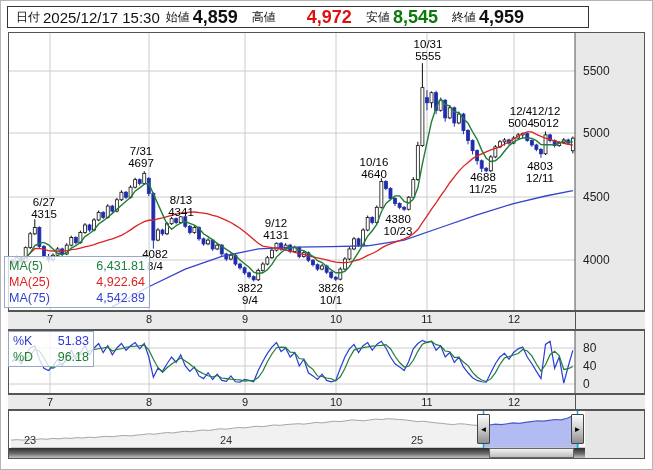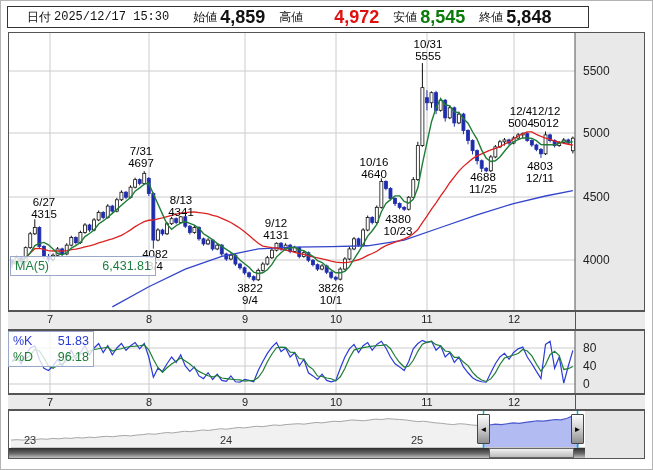--- a/index.html
+++ b/index.html
@@ -1,22 +1,22 @@
 <!DOCTYPE html>
 <html><head>
 <meta charset="utf-8">
 <style>
   html,body{margin:0;padding:0;background:#fff;}
   body{font-family:"Liberation Sans","DejaVu Sans",sans-serif;}
   .window{position:relative;width:653px;height:470px;background:#fff;box-shadow:inset 0 0 0 1px #b4b4b4;overflow:hidden;}
   
-  .header{position:absolute;left:7px;top:6px;width:582px;height:22px;border:1px solid #333;box-sizing:border-box;display:flex;align-items:center;padding:0 19px;white-space:nowrap;background:#fff;}
+  .header{position:absolute;left:7px;top:6px;width:582px;height:22px;border:1px solid #333;box-sizing:border-box;display:flex;align-items:center;padding:0 8px;white-space:nowrap;background:#fff;}
   .hl{font-size:12px;color:#111;margin-right:3px;}
   .hv{font-size:18px;font-weight:bold;color:#111;margin-right:14px;}
-  .hv.date{font-weight:normal;margin-right:24px;font-size:12px;font-family:Liberation Mono, monospace;}
+  .hv.date{font-weight:normal;margin-right:6px;font-size:15px;}
   .hv.red{color:#e01010;margin-left:28px;}
   .hv.green{color:#0a7a0a;}
   
   svg.panel{position:absolute;left:8px;display:block;}
   .axis-strip{position:absolute;left:8px;width:637px;background:#ebebeb;border-top:1px solid #555;border-bottom:1px solid #555;box-sizing:border-box;}
   .axis-strip .mlabel{position:absolute;top:1px;transform:translateX(-50%);font-size:11px;color:#222;}
   .axis-strip .vsep{position:absolute;left:567px;top:0;width:1px;height:100%;background:#555;}
   
   .legend{position:absolute;background:rgba(255,255,255,0.78);border:1px solid #9aa8c8;box-sizing:border-box;padding:1px 4px;z-index:5;}
   .lrow{display:flex;justify-content:space-between;font-size:12.5px;line-height:16px;}
@@ -40,21 +40,21 @@
   <div class="header">
     <span class="hl">日付</span>
     <span class="hv date">2025/12/17 15:30</span>
     <span class="hl">始値</span>
     <span class="hv">4,859</span>
     <span class="hl">高値</span>
     <span class="hv red">4,972</span>
     <span class="hl">安値</span>
     <span class="hv green">8,545</span>
     <span class="hl">終値</span>
-    <span class="hv">5,848</span>
+    <span class="hv">4,959</span>
   </div>
 
   <svg id="mainsvg" class="panel" style="top:32px" width="637" height="279">
       <rect x="0" y="0" width="567" height="279" fill="#ffffff"></rect>
       <rect x="567" y="0" width="70" height="279" fill="#e9e9e9"></rect>
       <line x1="42" y1="0" x2="42" y2="279" stroke="#cccccc"></line>
       <line x1="141" y1="0" x2="141" y2="279" stroke="#cccccc"></line>
       <line x1="237" y1="0" x2="237" y2="279" stroke="#cccccc"></line>
       <line x1="328" y1="0" x2="328" y2="279" stroke="#cccccc"></line>
       <line x1="419" y1="0" x2="419" y2="279" stroke="#cccccc"></line>
@@ -345,24 +345,32 @@
       <text x="538" y="83" text-anchor="middle" font-size="11.5" fill="#000">12/12</text>
       <text x="538" y="95" text-anchor="middle" font-size="11.5" fill="#000">5012</text>
       <text x="475" y="149" text-anchor="middle" font-size="11.5" fill="#000">4688</text>
       <text x="475" y="161" text-anchor="middle" font-size="11.5" fill="#000">11/25</text>
       <text x="532" y="138" text-anchor="middle" font-size="11.5" fill="#000">4803</text>
       <text x="532" y="150" text-anchor="middle" font-size="11.5" fill="#000">12/11</text>
       <rect x="0.5" y="0.5" width="636" height="278" fill="none" stroke="#555555"></rect>
       <line x1="567" y1="0" x2="567" y2="279" stroke="#555555"></line>
     </svg>
 
-  <div class="legend ma" style="left:10px;top:256px;width:146px;">
+  <div class="legend ma" style="left:4px;top:256px;width:146px;">
     <div class="lrow cg">
         <span class="ll">MA(5)</span>
         <span>6,431.81</span>
+      </div>
+    <div class="lrow cr">
+        <span class="ll">MA(25)</span>
+        <span>4,922.64</span>
+      </div>
+    <div class="lrow cb">
+        <span class="ll">MA(75)</span>
+        <span>4,542.89</span>
       </div>
   </div>
 
   <div class="axis-strip" id="axis-mid" style="top:311px;height:19px;">
       <div class="vsep"></div>
       <span class="mlabel" style="left: 42px;">7</span>
       <span class="mlabel" style="left: 141px;">8</span>
       <span class="mlabel" style="left: 237px;">9</span>
       <span class="mlabel" style="left: 328px;">10</span>
       <span class="mlabel" style="left: 419px;">11</span>

